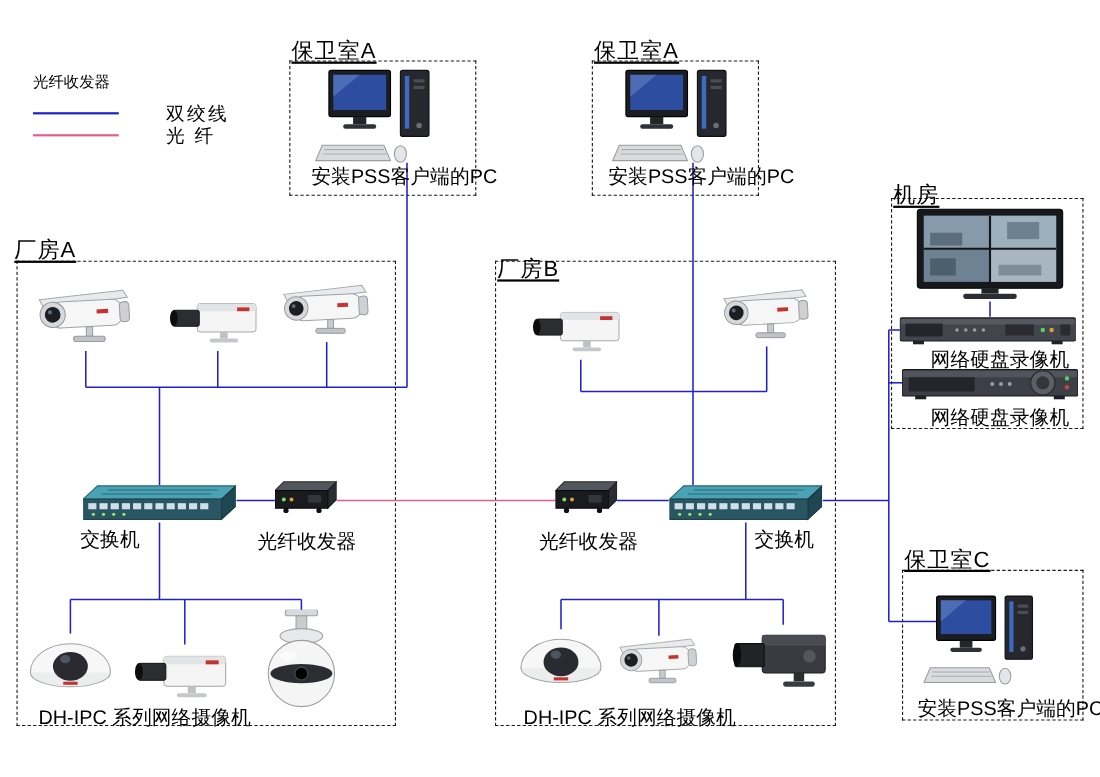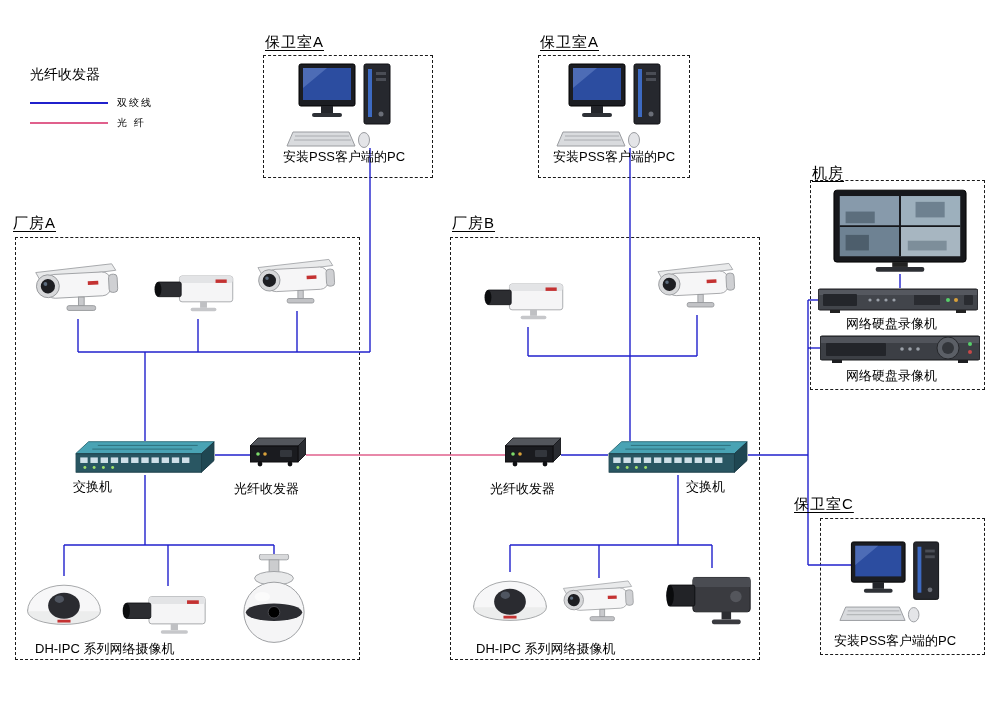--- a/index.html
+++ b/index.html
@@ -1,39 +1,39 @@
 <!DOCTYPE html>
 <html style="--twisted-pair: #2020cc; --fiber: #e0608c;"><head>
 <meta charset="utf-8">
 <style>
   * { margin:0; padding:0; box-sizing:border-box; }
   html,body { background:#fff; }
   body { font-family:"Liberation Sans","DejaVu Sans",sans-serif; color:#000; }
   #stage { position:relative; width:1000px; height:706px; background:#fff; overflow:hidden; }
 
   .zone { position:absolute; border:1px dashed #1a1a1a; z-index:1; }
-  .zone-title { position:absolute; z-index:4; font-size:15px; letter-spacing:1px;
+  .zone-title { position:absolute; z-index:4; font-size:20px; letter-spacing:1px;
                 text-decoration:underline; text-underline-offset:3px; white-space:nowrap; }
-  .lbl { position:absolute; z-index:4; font-size:13px; white-space:nowrap; }
+  .lbl { position:absolute; z-index:4; font-size:18px; white-space:nowrap; }
 
   .dev { position:absolute; z-index:3; }
   .dev svg { width:100%; height:100%; display:block; }
 
   #wires { position:absolute; left:0; top:0; width:1000px; height:706px; z-index:2; pointer-events:none; }
   #wires path { fill:none; stroke-width:1.4; }
   .line-tp    { stroke: var(--twisted-pair, #2020cc); }
   .line-fiber { stroke: var(--fiber, #e0608c); }
 
   .legend { position:absolute; left:30px; top:66px; z-index:4; }
   .legend-title { font-size:14px; margin-bottom:9px; }
   .legend-row { display:flex; align-items:center; height:20px; }
   .legend-line { display:inline-block; width:78px; height:2px; margin-right:9px; }
   .legend-line.tp    { background: var(--twisted-pair, #2020cc); }
   .legend-line.fiber { background: var(--fiber, #e0608c); }
-  .legend-text { font-size:10px; letter-spacing:2px; }
+  .legend-text { font-size:17px; letter-spacing:2px;margin-left:34px; }
 </style>
 </head>
 <body>
 
 <svg width="0" height="0" style="position:absolute" aria-hidden="true">
   <defs>
     <symbol id="sym-pc" viewBox="0 0 120 95">
       <rect x="14" y="2" width="56" height="42" rx="2" fill="#1b1d22" stroke="#000"></rect>
       <rect x="18" y="6" width="48" height="32" fill="#2c4da0"></rect>
       <polygon points="18,6 42,6 18,26" fill="#6a87c9" opacity="0.55"></polygon>
@@ -239,22 +239,22 @@
     <div class="legend-row">
       <span class="legend-line fiber"></span>
       <span class="legend-text">光 纤</span>
     </div>
   </div>
 
   <div class="zone-title" style="left:265px; top:33px">保卫室A</div>
   <div class="zone-title" style="left:540px; top:33px">保卫室A</div>
   <div class="zone-title" style="left:812px; top:164px">机房</div>
   <div class="zone-title" style="left:13px;  top:214px">厂房A</div>
-  <div class="zone-title" style="left:452px; top:214px">厂房B</div>
-  <div class="zone-title" style="left:794px; top:495px">保卫室C</div>
+  <div class="zone-title" style="left:452px; top:231px">厂房B</div>
+  <div class="zone-title" style="left:822px; top:495px">保卫室C</div>
 
   <div class="dev" style="left:285px; top:62px; width:120px; height:95px">
     <svg viewBox="0 0 120 95">
         <use href="#sym-pc"></use>
       </svg>
   </div>
   <div class="lbl" style="left:283px; top:148px">安装PSS客户端的PC</div>
 
   <div class="dev" style="left:555px; top:62px; width:120px; height:95px">
     <svg viewBox="0 0 120 95">

